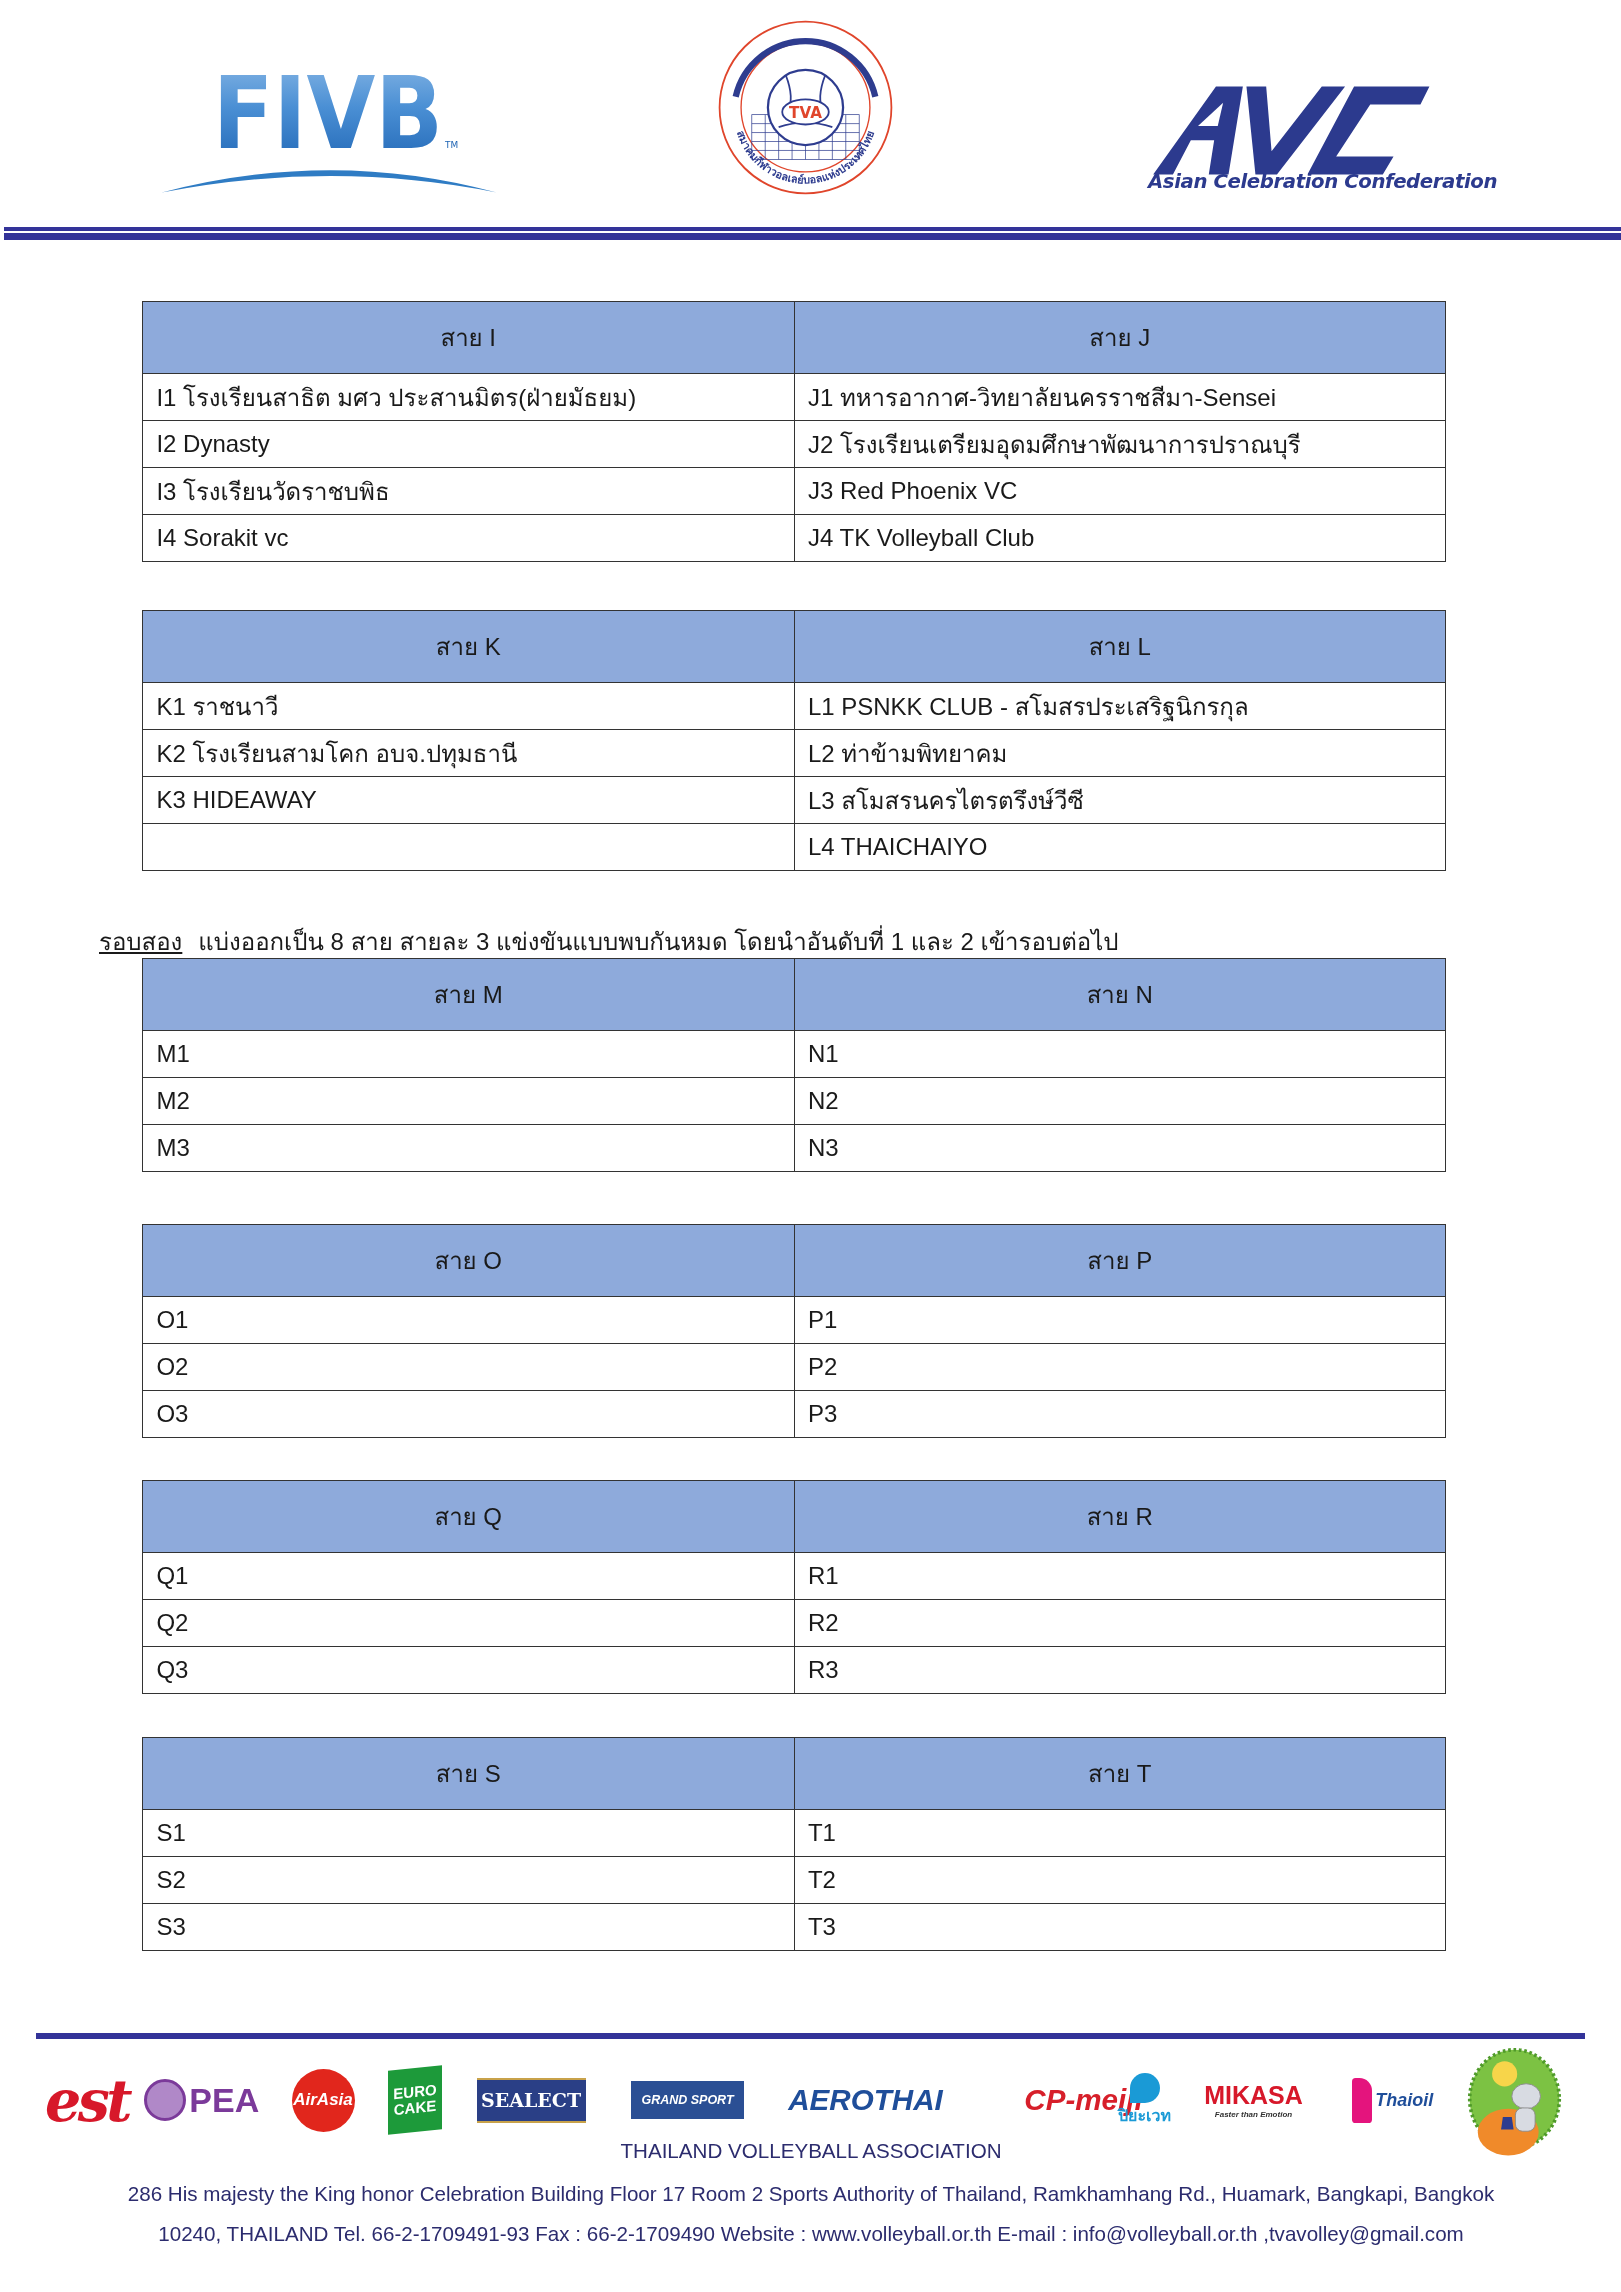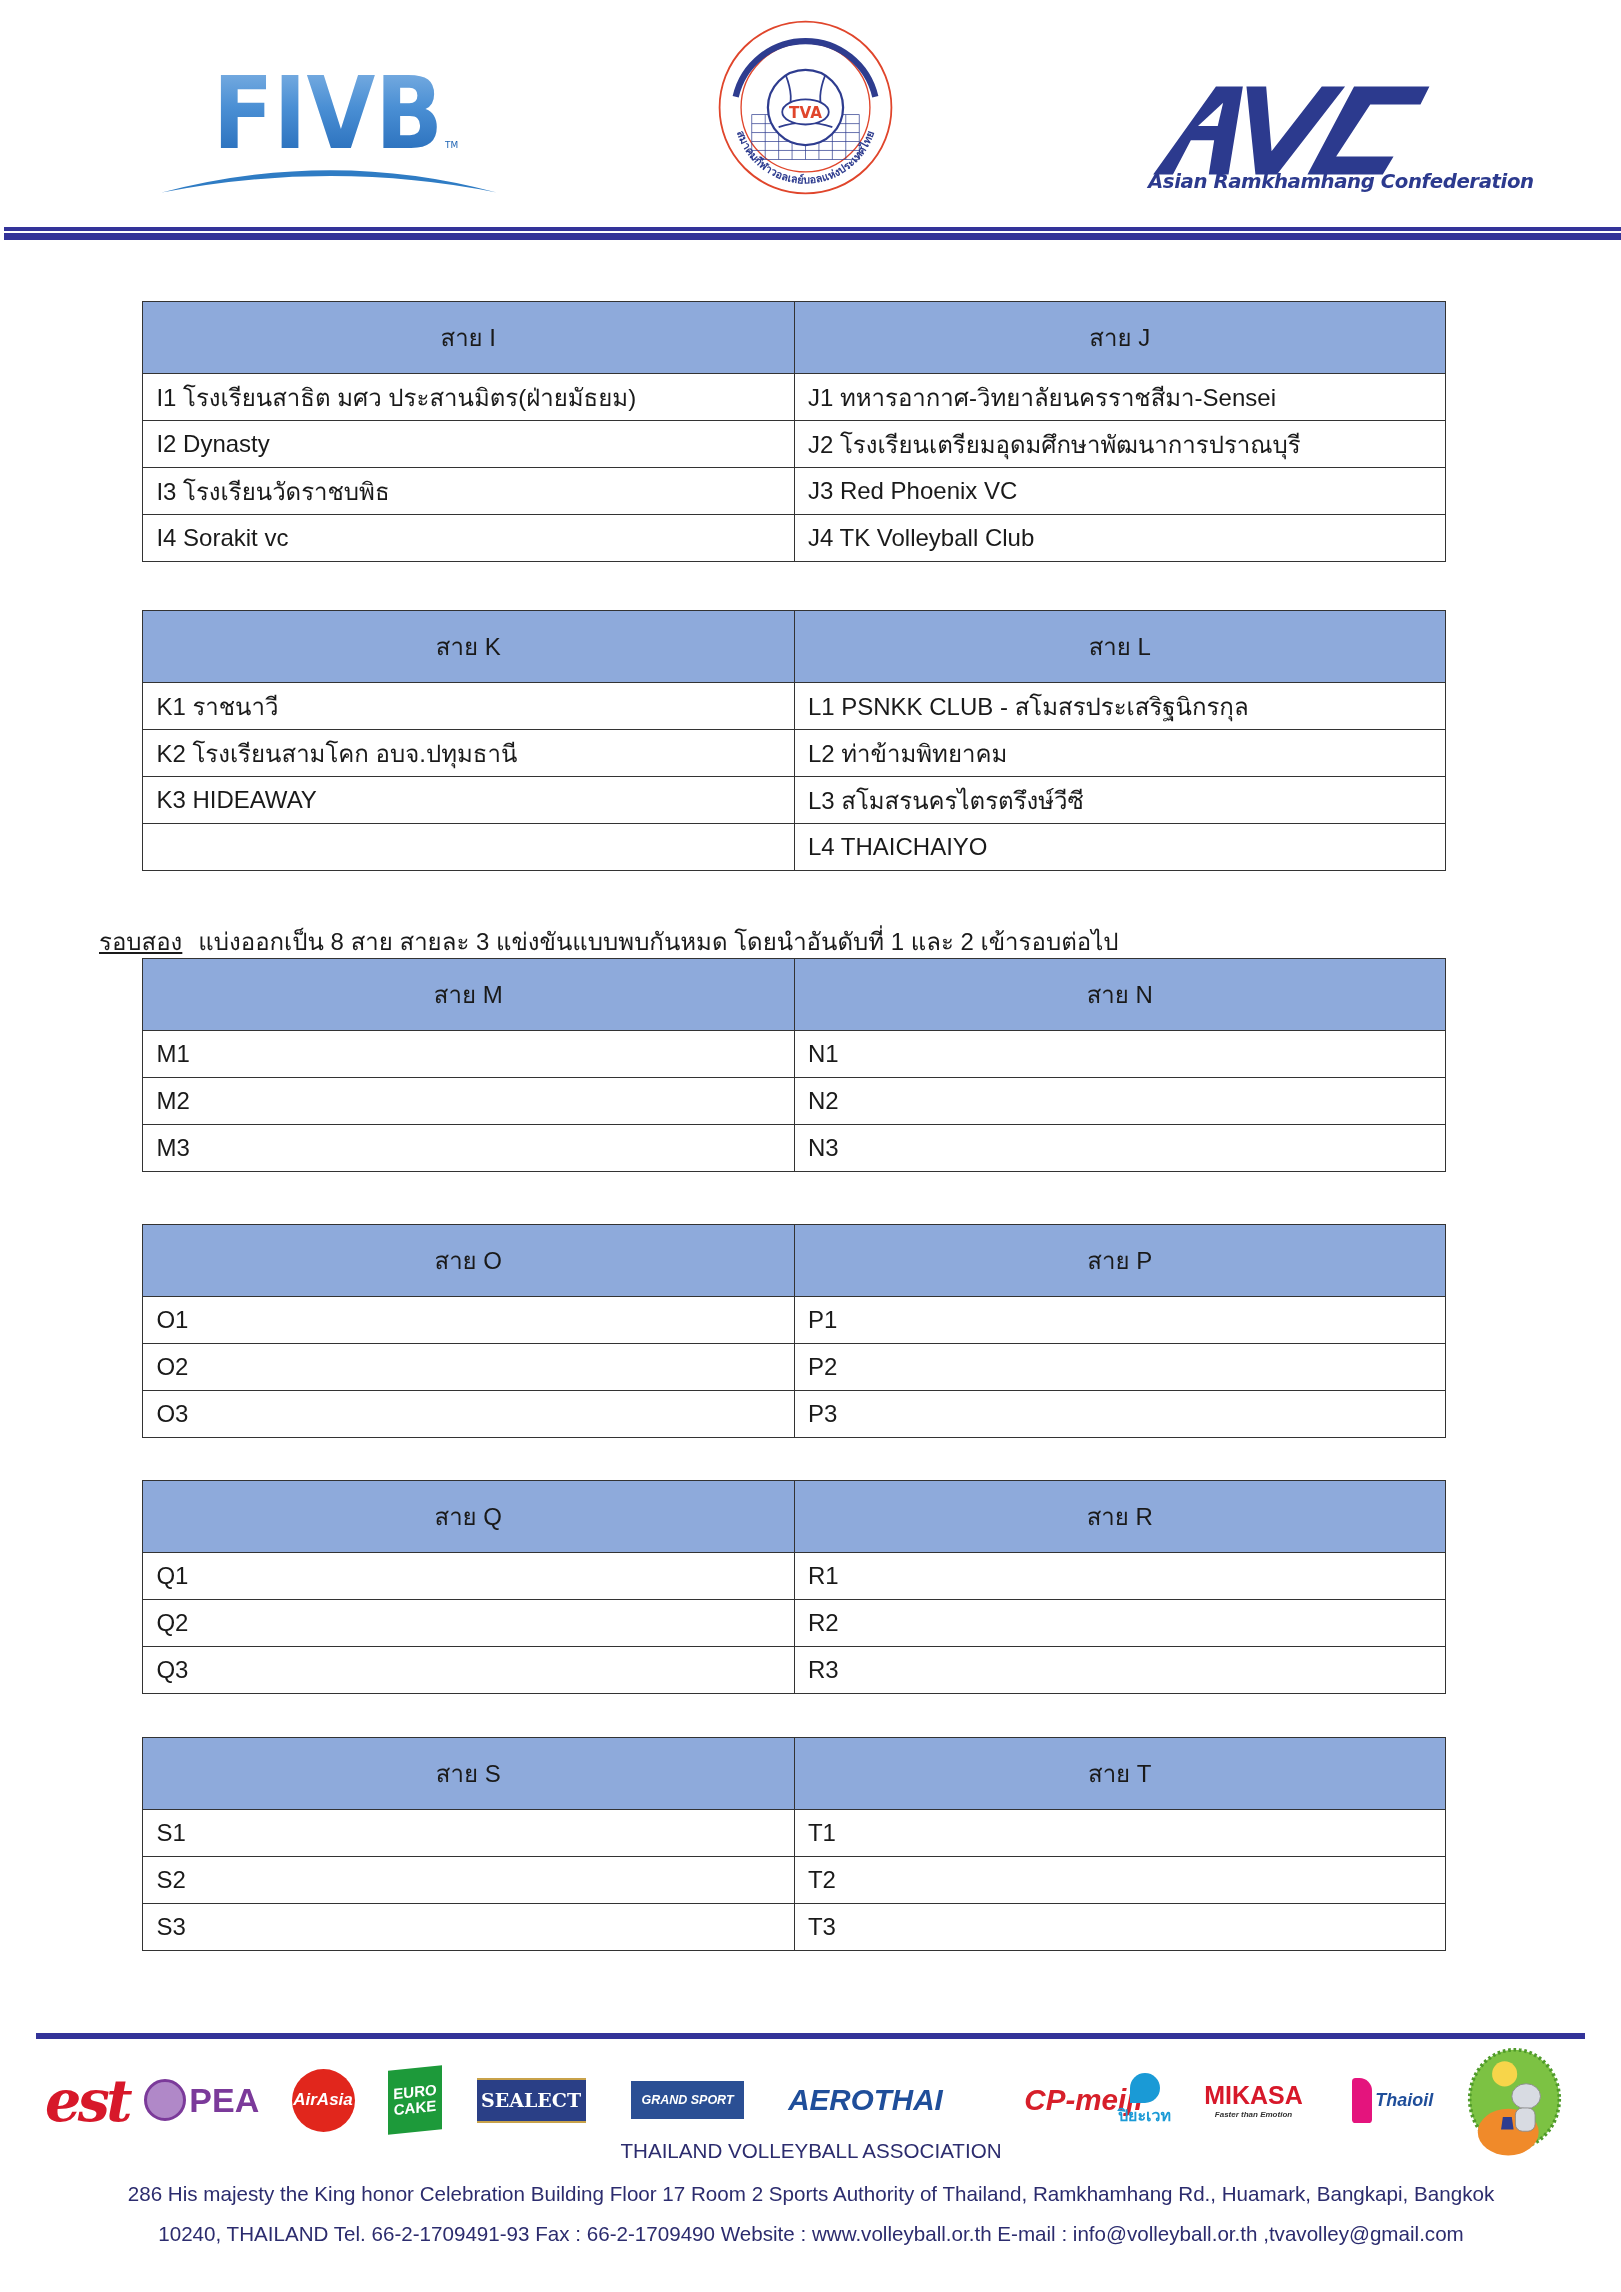--- a/index.html
+++ b/index.html
@@ -82,21 +82,21 @@
   <g fill="#2c3a8e">
 
     <polygon points="8,104 78,6 108,6 92,104 70,104 76,66 50,66 30,104"></polygon>
 
     <polygon points="112,6 134,6 140,78 196,6 222,6 146,104 122,104"></polygon>
 
     <polygon points="232,6 316,6 306,26 250,26 212,84 276,84 264,104 180,104"></polygon>
   </g>
   <polygon points="58,50 80,50 86,24" fill="#fff"></polygon>
 </svg>
-<div class="avc-tag">Asian Ramkhamhang Confederation</div>
+<div class="avc-tag">Asian Celebration Confederation</div>
 
 <div class="abs hline-thin"></div>
 <div class="abs hline-thick"></div>
 
 <table class="grp" style="top:301px">
   <colgroup>
       <col>
       <col>
     </colgroup>
   <tbody>

